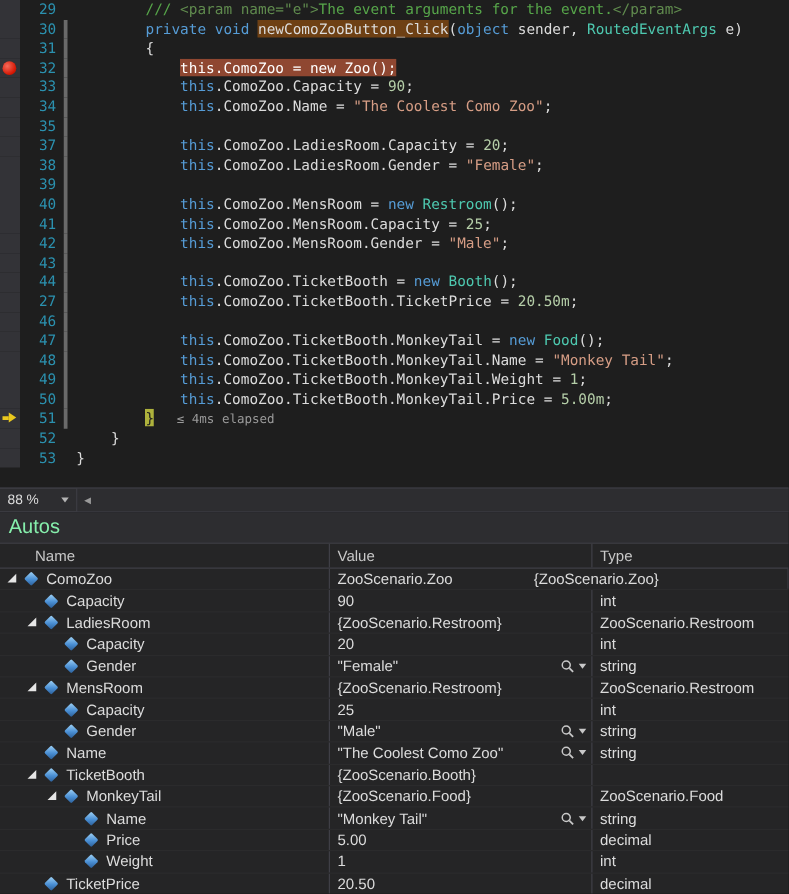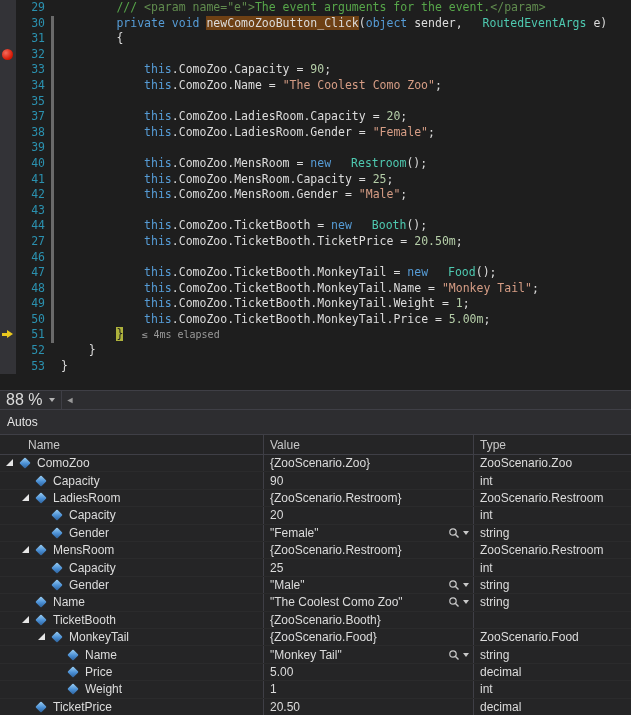--- a/index.html
+++ b/index.html
@@ -11,50 +11,50 @@
     font-family:"DejaVu Sans Mono","Liberation Mono",monospace;font-size:11.5px;}
   .cl{display:flex;height:15.6px;line-height:15.6px;}
   .glyph{flex:0 0 16px;background:#333337;position:relative;}
   .lnum{flex:0 0 34px;text-align:right;padding-right:5px;box-sizing:border-box;color:#2B91AF;}
   .chbar{flex:0 0 6px;position:relative;}
   .chbar.on::before{content:"";position:absolute;left:1px;top:0;bottom:0;width:3px;background:#6A6A6A;}
   .ct{flex:1;white-space:pre;padding-left:5px;overflow:hidden;}
   .ct span{white-space:pre;}
   .k{color:#569CD6;}
   .i{color:#DCDCDC;}
-  .t{color:#4EC9B0;margin-left:13px;}
+  .t{color:#4EC9B0;}
   .s{color:#D69D85;}
   .n{color:#B5CEA8;}
   .p{color:#DCDCDC;}
   .dc{color:#57A64A;}
   .dt{color:#608B4E;}
   .bp{background:#8F4731;color:#FFFFFF;}
   .find{background:#6E4014;color:#DCDCDC;}
   .cur{background:#AEB23C;color:#1E1E1E;}
   .perf{color:#9A9A9A;font-size:10px;}
   .bp-dot{position:absolute;left:2px;top:2px;width:11px;height:11px;border-radius:50%;
     background:radial-gradient(circle at 35% 35%,#F56B5B,#D41400 70%);}
   .cur-arrow{position:absolute;left:1px;top:3px;width:13px;height:9px;}
   .cur-arrow::before{content:"";position:absolute;left:1px;top:3px;width:5px;height:3px;background:#EAC81E;}
   .cur-arrow::after{content:"";position:absolute;left:6px;top:0;width:0;height:0;
     border-left:6px solid #EAC81E;border-top:4.5px solid transparent;border-bottom:4.5px solid transparent;}
 
   
   .zoombar{height:18px;background:#2D2D30;border-top:1px solid #3F3F46;border-bottom:1px solid #3F3F46;
     display:flex;align-items:center;}
   .zoom{width:62px;height:100%;display:flex;align-items:center;justify-content:space-between;
-    padding:0 6px;box-sizing:border-box;color:#DCDCDC;font-size:16px;border-right:1px solid #3F3F46;cursor:default;}
+    padding:0 6px;box-sizing:border-box;color:#DCDCDC;font-size:11px;border-right:1px solid #3F3F46;cursor:default;}
   .zcaret{width:0;height:0;border-left:3.5px solid transparent;border-right:3.5px solid transparent;
     border-top:4px solid #B4B4B4;}
   .hsb{flex:1;height:100%;background:#2D2D30;display:flex;align-items:center;}
   .hsb-arrow{width:16px;text-align:center;color:#999999;font-size:9px;line-height:18px;}
 
   
   .autos{height:305px;background:#252526;display:flex;flex-direction:column;overflow:hidden;}
-  .autos-title{height:24px;line-height:24px;background:#2D2D30;color:#e5e5e5;font-size:12px;padding-left:7px;}
+  .autos-title{height:24px;line-height:24px;background:#2D2D30;color:#86efac;font-size:16px;padding-left:7px;}
   .grid-head{height:21px;box-sizing:border-box;display:flex;align-items:center;background:#252526;
     border-top:1px solid #3F3F46;border-bottom:1px solid #3F3F46;color:#C8C8C8;font-size:12px;}
   .gh{height:100%;box-sizing:border-box;display:flex;align-items:center;}
   .gh-name{width:264px;padding-left:28px;border-right:1px solid #3F3F46;}
   .gh-value{width:210px;padding-left:6px;border-right:1px solid #3F3F46;}
   .gh-type{flex:1;padding-left:6px;}
   .grid-body{flex:1;display:flex;flex-direction:column;}
   .grow{flex:1;display:flex;align-items:stretch;font-size:12px;color:#DCDCDC;
     border-bottom:1px solid #2B2B2C;box-sizing:border-box;}
   .grow:last-child{border-bottom:none;}
@@ -97,21 +97,21 @@
           <span class="lnum">31</span>
           <span class="chbar on"></span>
           <span class="ct"><span class="w">        </span><span class="p">{</span></span>
         </div>
         <div class="cl">
           <span class="glyph">
             <span class="bp-dot"></span>
           </span>
           <span class="lnum">32</span>
           <span class="chbar on"></span>
-          <span class="ct"><span class="w">            </span></span>
+          <span class="ct"><span class="w">            </span><span class="bp">this.ComoZoo = new Zoo();</span></span>
         </div>
         <div class="cl">
           <span class="glyph"></span>
           <span class="lnum">33</span>
           <span class="chbar on"></span>
           <span class="ct"><span class="w">            </span><span class="k">this</span><span class="p">.</span><span class="i">ComoZoo</span><span class="p">.</span><span class="i">Capacity</span><span class="p"> = </span><span class="n">90</span><span class="p">;</span></span>
         </div>
         <div class="cl">
           <span class="glyph"></span>
           <span class="lnum">34</span>
@@ -250,25 +250,25 @@
       <div class="gh gh-value">Value</div>
       <div class="gh gh-type">Type</div>
     </div>
     <div class="grid-body" id="grid-body">
         <div class="grow">
           <div class="gc gc-name">
             <span class="exp open" style="margin-left: 4px;"></span>
             <span class="picon"></span>
             <span class="ntext">ComoZoo</span>
           </div>
+          <div class="gc gc-type">
+            <span class="ttext">ZooScenario.Zoo</span>
+          </div>
           <div class="gc gc-value">
             <span class="vtext">{ZooScenario.Zoo}</span>
-          </div>
-          <div class="gc gc-type">
-            <span class="ttext">ZooScenario.Zoo</span>
           </div>
         </div>
         <div class="grow">
           <div class="gc gc-name">
             <span class="exp" style="margin-left: 20px;"></span>
             <span class="picon"></span>
             <span class="ntext">Capacity</span>
           </div>
           <div class="gc gc-value">
             <span class="vtext">90</span>

